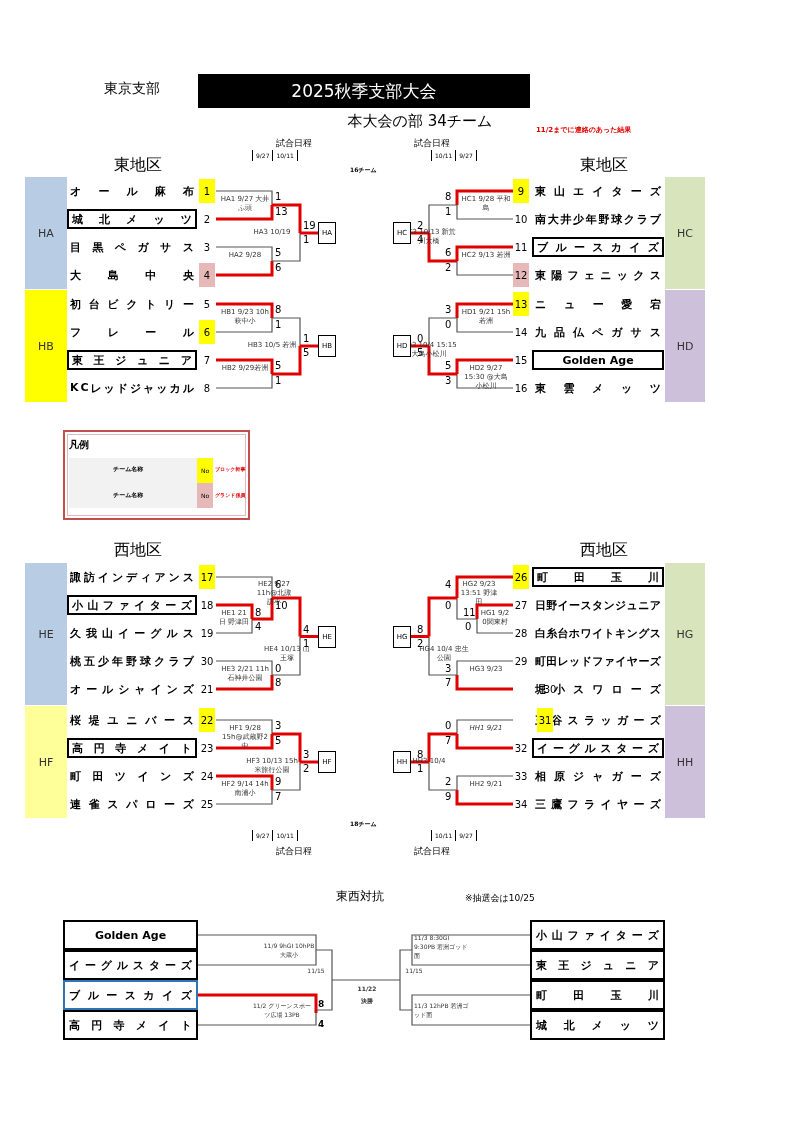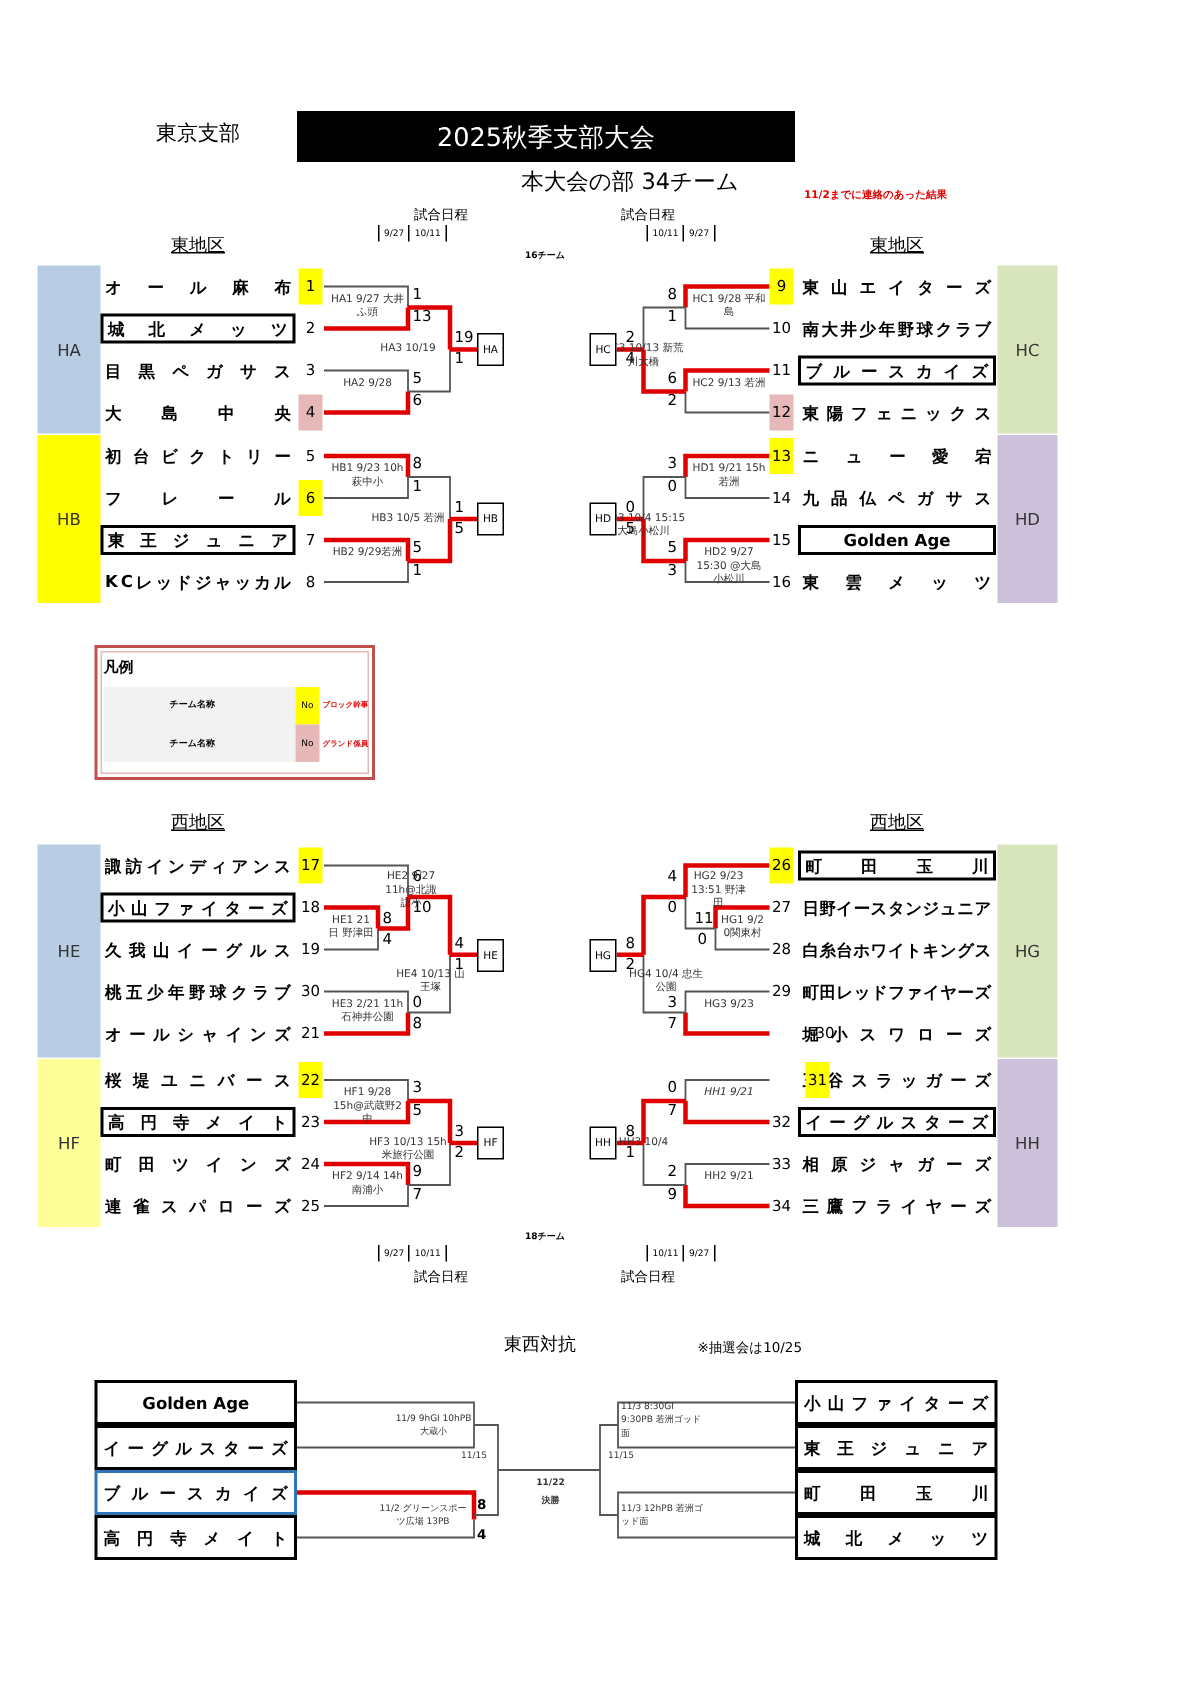--- a/index.html
+++ b/index.html
@@ -9,21 +9,21 @@
   .t-org { left:104px; top:80px; font-size:14px; }
   .t-banner { left:198px; top:74px; width:332px; height:34px; background:#000; color:#fff;
               font-size:17px; display:flex; align-items:center; justify-content:center; }
   .t-sub { left:320px; top:112px; width:200px; text-align:center; font-size:15px; }
   .t-note { left:536px; top:125px; font-size:7px; color:#e00000; font-weight:bold; }
   .sched-label { font-size:9px; }
   .sched-dates { font-size:6px; display:flex; }
   .sched-dates span { border-left:1px solid #000; padding:0 3px; line-height:11px; }
   .sched-dates span:last-child { border-right:1px solid #000; }
   .teamcount { font-size:6px; font-weight:bold; }
-  .district { font-size:12px;text-decoration:underline; }
+  .district { font-size:16px; }
   .blockband { display:flex; align-items:center; justify-content:center; font-size:11px; color:#333; }
   .team { position:absolute; height:20px; font-size:11px; font-weight:bold;
           display:flex; align-items:center; letter-spacing:0; }
   .team.boxed { border:2px solid #000; box-sizing:border-box; }
   .team .nm { flex:1; display:flex; justify-content:space-between; padding:0 3px; }
   .seed { position:absolute; width:16px; height:24px; font-size:10px;
           display:flex; align-items:center; justify-content:center; }
   .seed.yellow { background:#ffff00; }
   .seed.pink { background:#e6b8b7; }
   svg.br { position:absolute; left:0; top:0; overflow:visible; }

